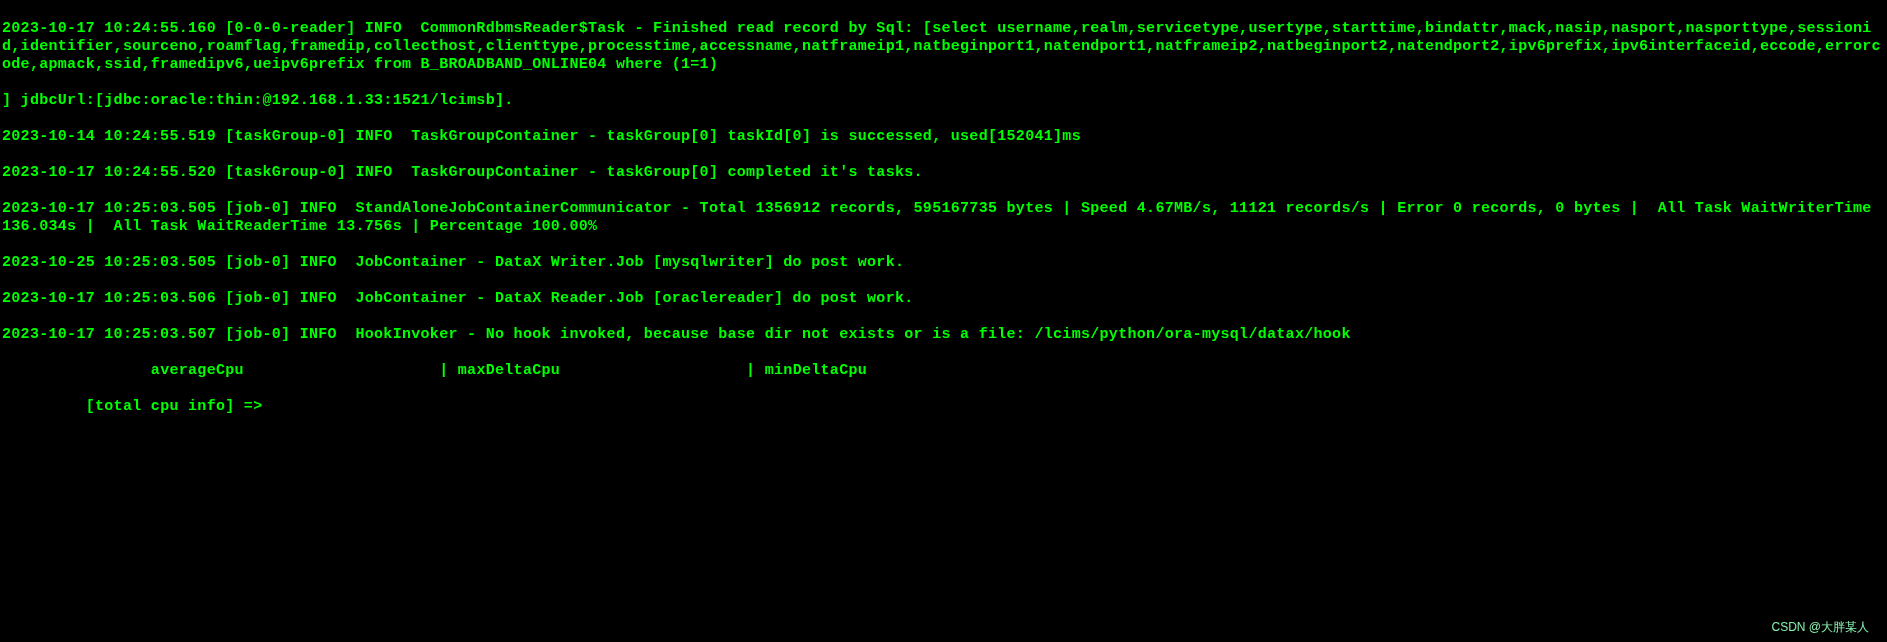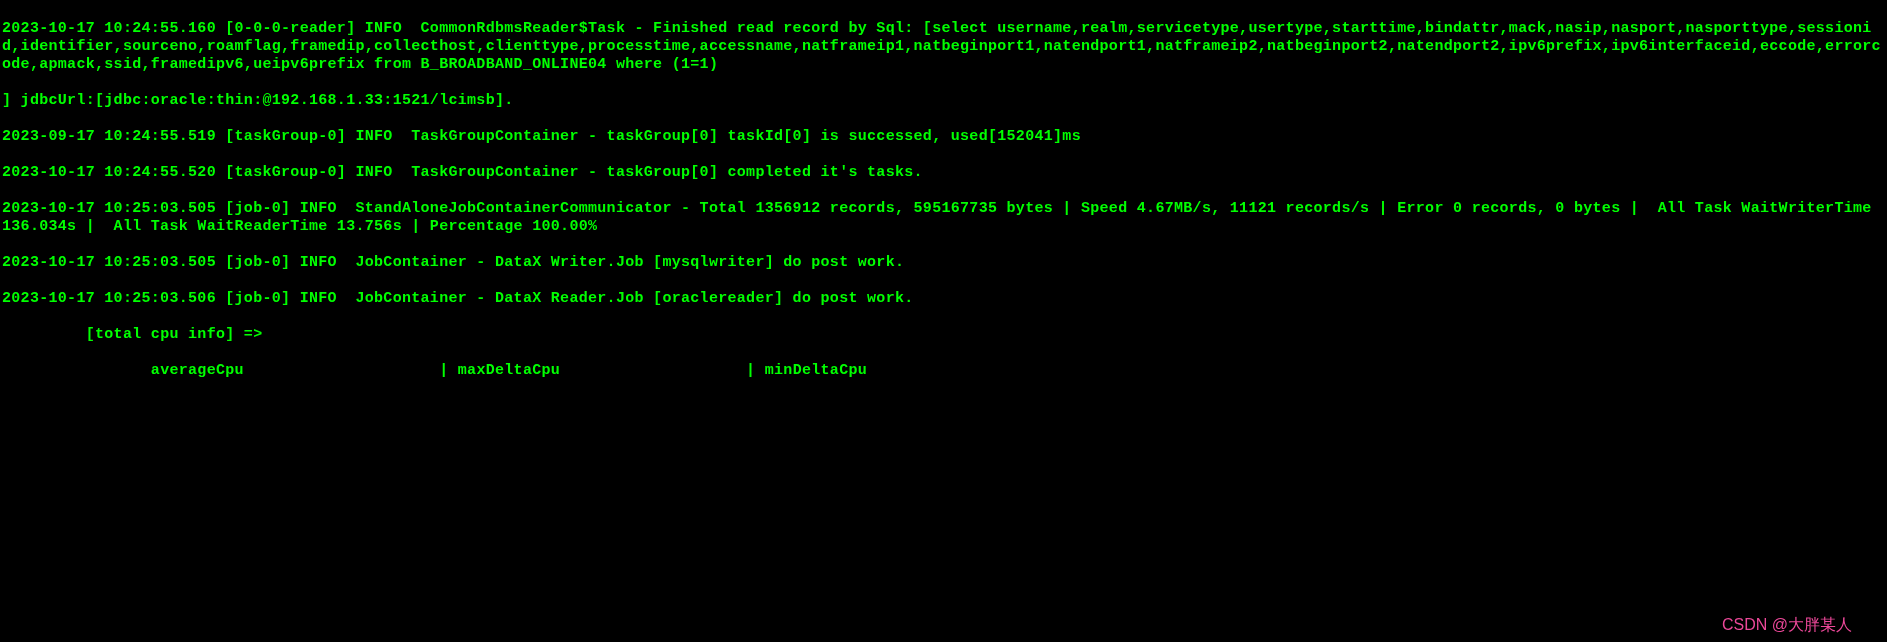--- a/index.html
+++ b/index.html
@@ -20,39 +20,40 @@
       letter-spacing: 0.3px;
     }
     .line {
       white-space: pre-wrap;
       word-break: break-all;
       font-weight: bold;
     }
     .watermark {
       position: fixed;
       bottom: 8px;
-      right: 35px;
-      color: #ec4899;
-      font-size: 16px;
+      right: 18px;
+      color: #86efac;
+      font-size: 12px;
       font-family: sans-serif;
     }
   </style>
 </head>
 <body>
 
 <div class="terminal">
 <div class="line">2023-10-17 10:24:55.160 [0-0-0-reader] INFO  CommonRdbmsReader$Task - Finished read record by Sql: [select username,realm,servicetype,usertype,starttime,bindattr,mack,nasip,nasport,nasporttype,sessionid,identifier,sourceno,roamflag,framedip,collecthost,clienttype,processtime,accessname,natframeip1,natbeginport1,natendport1,natframeip2,natbeginport2,natendport2,ipv6prefix,ipv6interfaceid,eccode,errorcode,apmack,ssid,framedipv6,ueipv6prefix from B_BROADBAND_ONLINE04 where (1=1)</div>
 <div class="line">] jdbcUrl:[jdbc:oracle:thin:@192.168.1.33:1521/lcimsb].</div>
-<div class="line">2023-09-17 10:24:55.519 [taskGroup-0] INFO  TaskGroupContainer - taskGroup[0] taskId[0] is successed, used[152041]ms</div>
+<div class="line">2023-10-14 10:24:55.519 [taskGroup-0] INFO  TaskGroupContainer - taskGroup[0] taskId[0] is successed, used[152041]ms</div>
 <div class="line">2023-10-17 10:24:55.520 [taskGroup-0] INFO  TaskGroupContainer - taskGroup[0] completed it's tasks.</div>
 <div class="line">2023-10-17 10:25:03.505 [job-0] INFO  StandAloneJobContainerCommunicator - Total 1356912 records, 595167735 bytes | Speed 4.67MB/s, 11121 records/s | Error 0 records, 0 bytes |  All Task WaitWriterTime 136.034s |  All Task WaitReaderTime 13.756s | Percentage 100.00%</div>
-<div class="line">2023-10-17 10:25:03.505 [job-0] INFO  JobContainer - DataX Writer.Job [mysqlwriter] do post work.</div>
+<div class="line">2023-10-25 10:25:03.505 [job-0] INFO  JobContainer - DataX Writer.Job [mysqlwriter] do post work.</div>
 <div class="line">2023-10-17 10:25:03.506 [job-0] INFO  JobContainer - DataX Reader.Job [oraclereader] do post work.</div>
+<div class="line">2023-10-17 10:25:03.507 [job-0] INFO  HookInvoker - No hook invoked, because base dir not exists or is a file: /lcims/python/ora-mysql/datax/hook</div>
+<div class="line">                averageCpu                     | maxDeltaCpu                    | minDeltaCpu                    </div>
 <div class="line">         [total cpu info] =&gt; </div>
-<div class="line">                averageCpu                     | maxDeltaCpu                    | minDeltaCpu                    </div>
 <div class="line">                        </div>
 <div class="line">                        </div>
 
 
 
 
 
 
 
 

